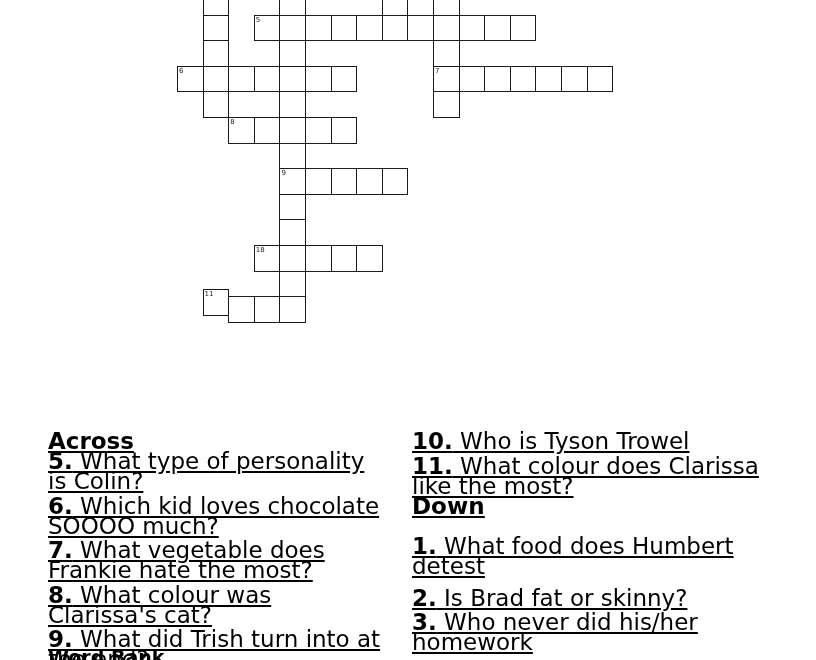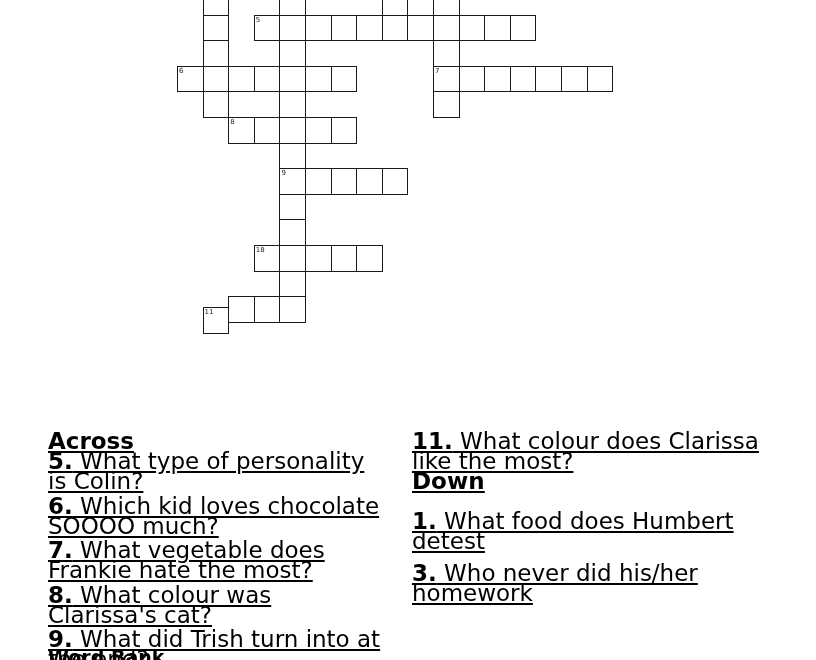--- a/index.html
+++ b/index.html
@@ -84,37 +84,39 @@
     <div class="cell" style="left: 279.4px; top: 193.8px;"></div>
     <div class="cell" style="left: 279.4px; top: 219.4px;"></div>
     <div class="cell" style="left: 253.8px; top: 245px;">
       <span class="num">18</span>
     </div>
     <div class="cell" style="left: 279.4px; top: 245px;"></div>
     <div class="cell" style="left: 305px; top: 245px;"></div>
     <div class="cell" style="left: 330.6px; top: 245px;"></div>
     <div class="cell" style="left: 356.2px; top: 245px;"></div>
     <div class="cell" style="left: 279.4px; top: 270.6px;"></div>
-    <div class="cell" style="left: 202.6px; top: 307px;">
+    <div class="cell" style="left: 202.6px; top: 289px;">
       <span class="num">11</span>
     </div>
     <div class="cell" style="left: 228.2px; top: 296.2px;"></div>
     <div class="cell" style="left: 253.8px; top: 296.2px;"></div>
     <div class="cell" style="left: 279.4px; top: 296.2px;"></div>
   </div>
 
 <div id="col-left" class="clues">
   <span class="heading">Across</span>
   <span class="clue"><span class="n">5.</span> <span>What type of personality is Colin?</span></span>
   <span class="clue"><span class="n">6.</span> <span>Which kid loves chocolate SOOOO much?</span></span>
   <span class="clue"><span class="n">7.</span> <span>What vegetable does Frankie hate the most?</span></span>
   <span class="clue"><span class="n">8.</span> <span>What colour was Clarissa's cat?</span></span>
   <span class="clue"><span class="n">9.</span> <span>What did Trish turn into at the end?</span></span>
 </div>
 
 <div id="col-right" class="clues">
+  <span class="clue"><span class="n">10.</span> <span>Who is Tyson Trowel</span></span>
   <span class="clue" style="margin-bottom:0"><span class="n">11.</span> <span>What colour does Clarissa like the most?</span></span>
   <span class="heading" style="margin-bottom:20px">Down</span>
   <span class="clue" style="margin-bottom:12px"><span class="n">1.</span> <span>What food does Humbert detest</span></span>
+  <span class="clue"><span class="n">2.</span> <span>Is Brad fat or skinny?</span></span>
   <span class="clue" style="margin-bottom:12px"><span class="n">3.</span> <span>Who never did his/her homework</span></span>
 </div>
 
 <div id="wordbank">Word Bank</div>
 
 </body></html>

